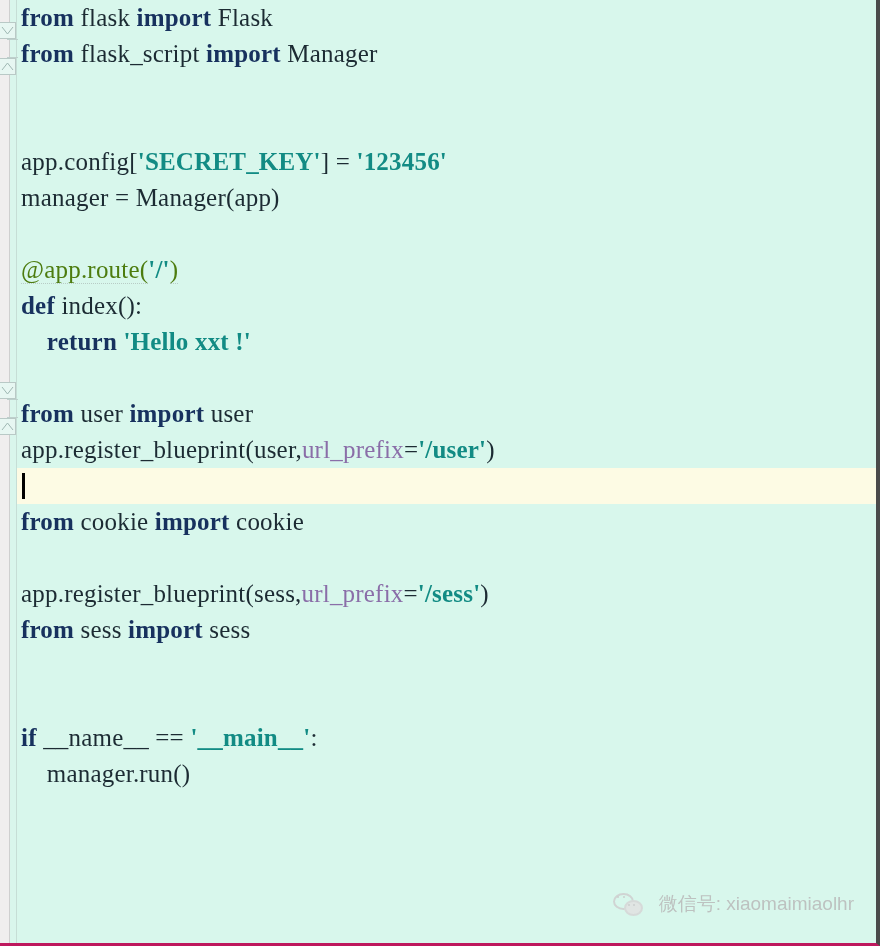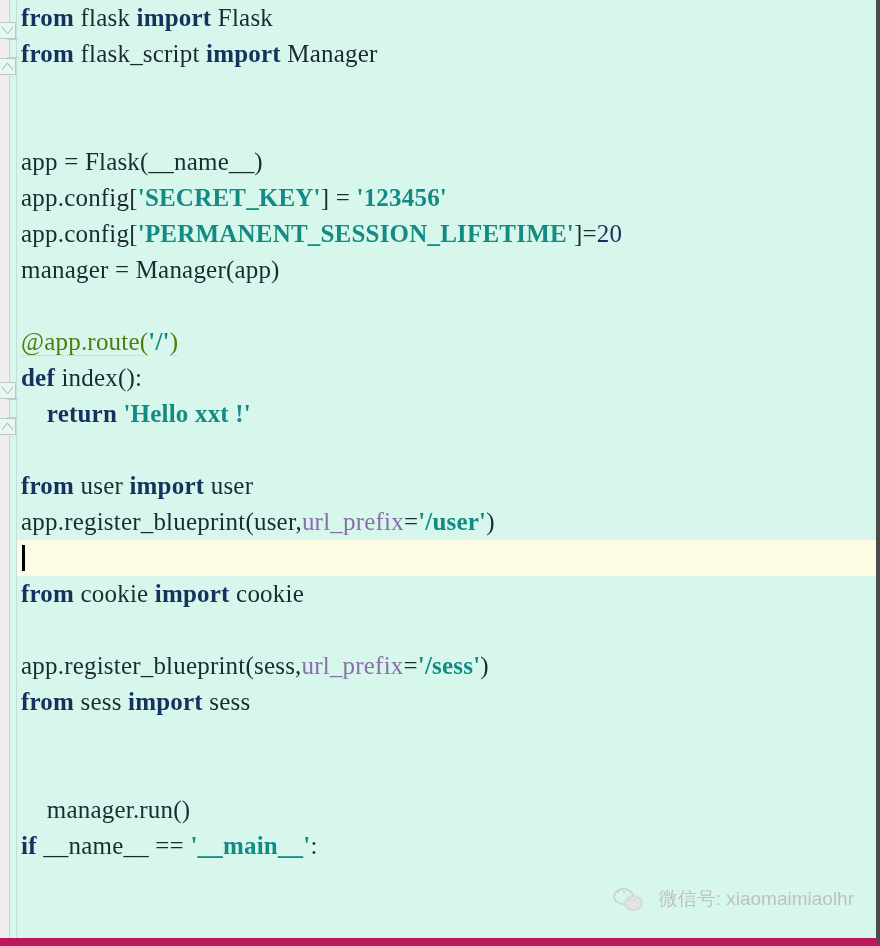--- a/index.html
+++ b/index.html
@@ -9,21 +9,21 @@
     font-family:"Liberation Serif", serif;
     overflow:hidden;
   }
 
   .editor-frame{
     position:relative;
     width:880px;height:946px;
     box-sizing:border-box;
     background:#d8f7ec;
     border-right:4px solid #4a4a4a;
-    border-bottom:8px solid #be185d;
+    border-bottom:3px solid #be185d;
     overflow:hidden;
   }
 
   
   .gutter{
     position:absolute;left:0;top:0;
     width:9px;height:946px;
     background:#f0eeee;
     border-right:1px solid #cfcfcf;
     z-index:5;
@@ -149,40 +149,38 @@
         </svg>
       </div>
       <div class="fold-line" style="top: 417px;"></div>
     </div>
 
   <div class="code-area" id="code-area">
       <div class="line"><span class="kw">from </span><span class="plain">flask </span><span class="kw">import </span><span class="plain">Flask</span></div>
       <div class="line"><span class="kw">from </span><span class="plain">flask_script </span><span class="kw">import </span><span class="plain">Manager</span></div>
       <div class="line blank"></div>
       <div class="line blank"></div>
-      <div class="line"><span class="plain">app = Flask(__name__)</span></div>
       <div class="line"><span class="plain">app.config[</span><span class="str">'SECRET_KEY'</span><span class="plain">] = </span><span class="str">'123456'</span></div>
-      <div class="line"><span class="plain">app.config[</span><span class="str">'PERMANENT_SESSION_LIFETIME'</span><span class="plain">]=</span><span class="num">20</span></div>
       <div class="line"><span class="plain">manager = Manager(app)</span></div>
       <div class="line blank"></div>
       <div class="line"><span class="deco">@app.route(</span><span class="str">'/'</span><span class="deco">)</span></div>
       <div class="line"><span class="kw">def </span><span class="plain">index():</span></div>
       <div class="line"><span class="plain">    </span><span class="kw">return </span><span class="str">'Hello xxt !'</span></div>
       <div class="line blank"></div>
       <div class="line"><span class="kw">from </span><span class="plain">user </span><span class="kw">import </span><span class="plain">user</span></div>
       <div class="line"><span class="plain">app.register_blueprint(user,</span><span class="kwarg">url_prefix</span><span class="plain">=</span><span class="str">'/user'</span><span class="plain">)</span></div>
       <div class="line blank current"><span class="caret"></span></div>
       <div class="line"><span class="kw">from </span><span class="plain">cookie </span><span class="kw">import </span><span class="plain">cookie</span></div>
       <div class="line blank"></div>
       <div class="line"><span class="plain">app.register_blueprint(sess,</span><span class="kwarg">url_prefix</span><span class="plain">=</span><span class="str">'/sess'</span><span class="plain">)</span></div>
       <div class="line"><span class="kw">from </span><span class="plain">sess </span><span class="kw">import </span><span class="plain">sess</span></div>
       <div class="line blank"></div>
       <div class="line blank"></div>
+      <div class="line"><span class="kw">if </span><span class="plain">__name__ == </span><span class="str">'__main__'</span><span class="plain">:</span></div>
       <div class="line"><span class="plain">    manager.run()</span></div>
-      <div class="line"><span class="kw">if </span><span class="plain">__name__ == </span><span class="str">'__main__'</span><span class="plain">:</span></div>
     </div>
 
   <div class="watermark">
     <span class="wechat-icon">
       <span class="b1"></span>
       <span class="b2"></span>
       <span class="dot" style="left:4px;top:4px;"></span>
       <span class="dot" style="left:10px;top:4px;"></span>
       <span class="dot" style="left:15px;top:12px;"></span>
       <span class="dot" style="left:20px;top:12px;"></span>

